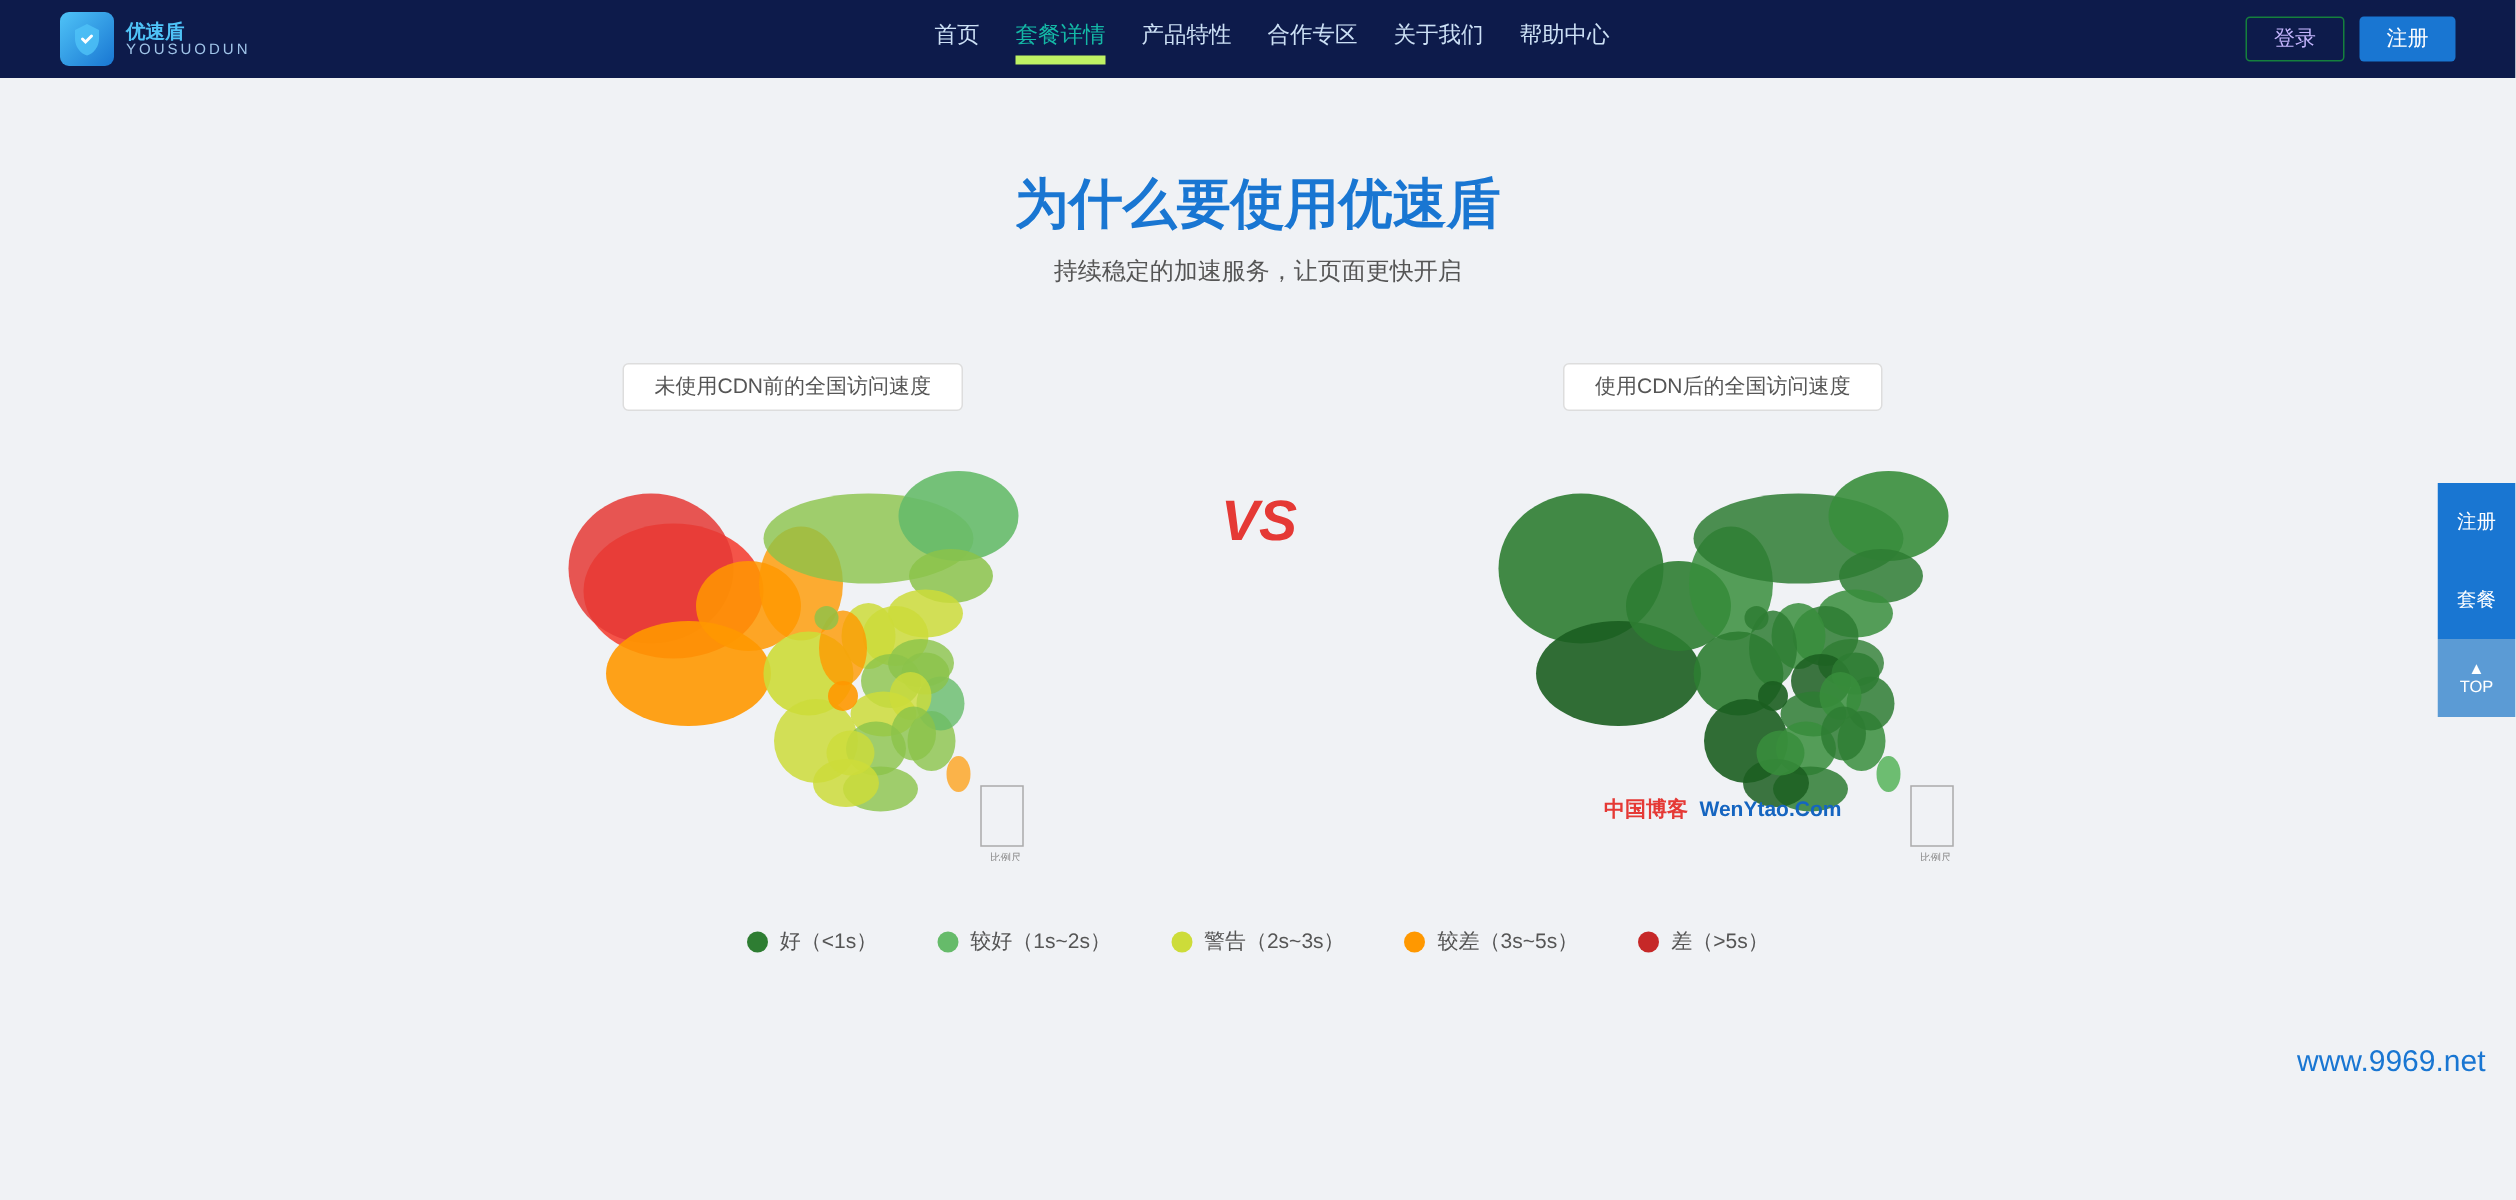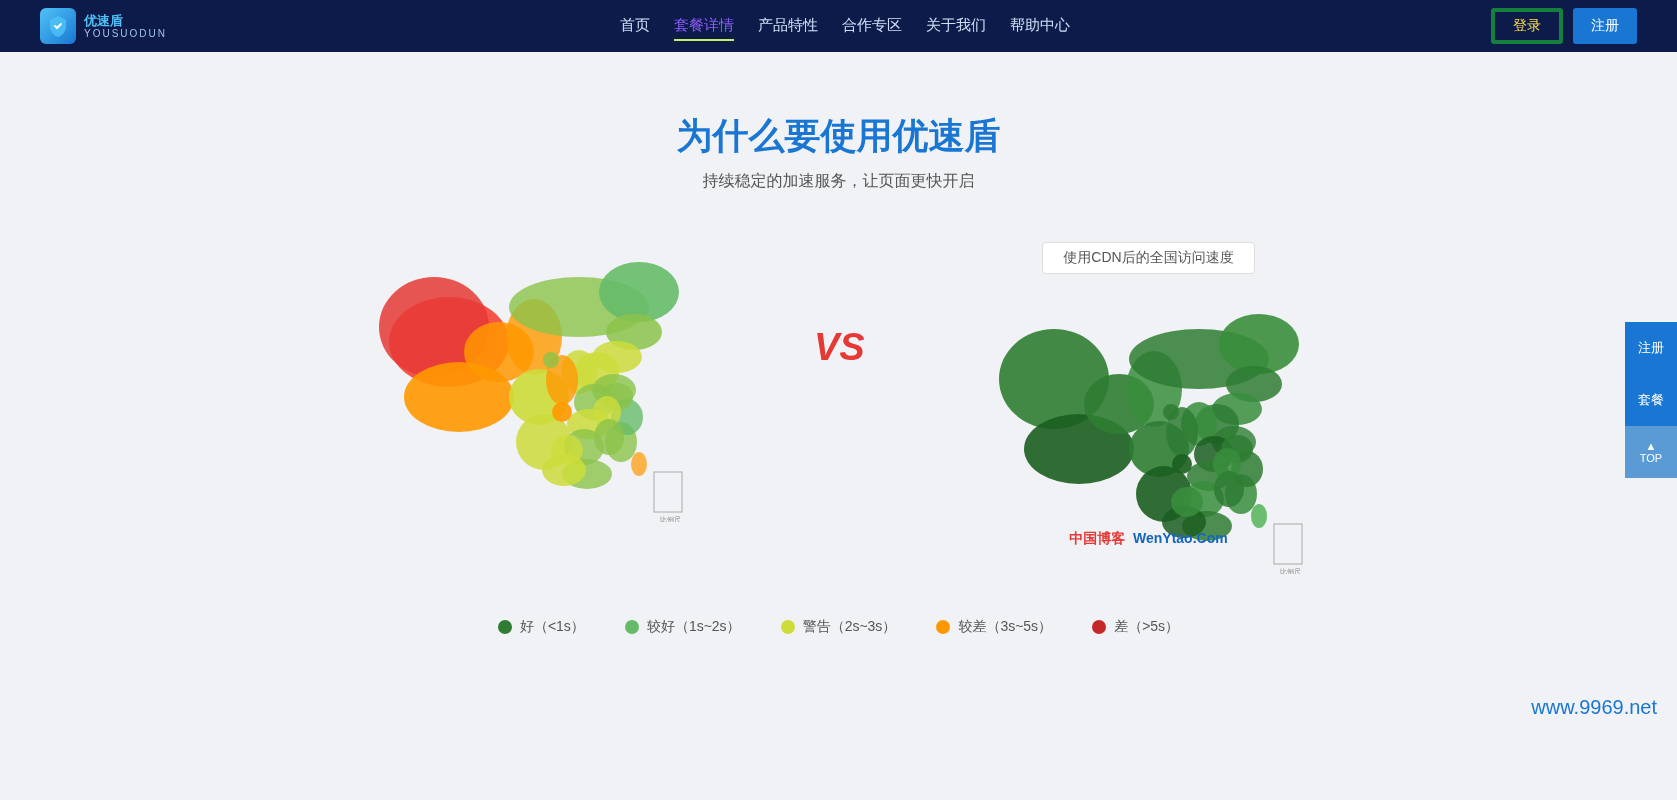--- a/index.html
+++ b/index.html
@@ -36,31 +36,31 @@
       justify-content: center;
     }
     .nav-link {
       color: #cce0f5;
       font-size: 15px;
       cursor: pointer;
       padding: 4px 0;
       text-decoration: none;
     }
     .nav-link.active {
-      color: #8b5cf6;
-      border-bottom: 2px solid #bef264;
+      color: #14b8a6;
+      border-bottom: 6px solid #bef264;
     }
     .nav-actions {
       display: flex;
       gap: 10px;
     }
     .btn-login {
       background: transparent;
-      border: 4px solid #15803d;
-      color: #fde047;
+      border: 1px solid #15803d;
+      color: #c4b5fd;
       padding: 5px 18px;
       border-radius: 3px;
       cursor: pointer;
       font-size: 14px;
     }
     .btn-register {
       background: #1976d2;
       border: none;
       color: #fff;
       padding: 5px 18px;
@@ -228,20 +228,21 @@
 </nav>
 
 <main>
   <div class="hero-section">
     <h1 class="hero-title">为什么要使用优速盾</h1>
     <p class="hero-subtitle-cn">持续稳定的加速服务，让页面更快开启</p>
 
     <div class="comparison-container">
 
       <div class="map-panel">
+        <div class="map-label">未使用CDN前的全国访问速度</div>
         <div class="map-wrapper">
           
           <svg class="china-map-before" viewBox="0 0 320 280" xmlns="http://www.w3.org/2000/svg">
 
             <ellipse cx="80" cy="100" rx="60" ry="45" fill="#f44336" opacity="0.9"></ellipse>
 
             <ellipse cx="65" cy="85" rx="55" ry="50" fill="#e53935" opacity="0.85"></ellipse>
 
             <ellipse cx="90" cy="155" rx="55" ry="35" fill="#ff9800" opacity="0.9"></ellipse>
 

